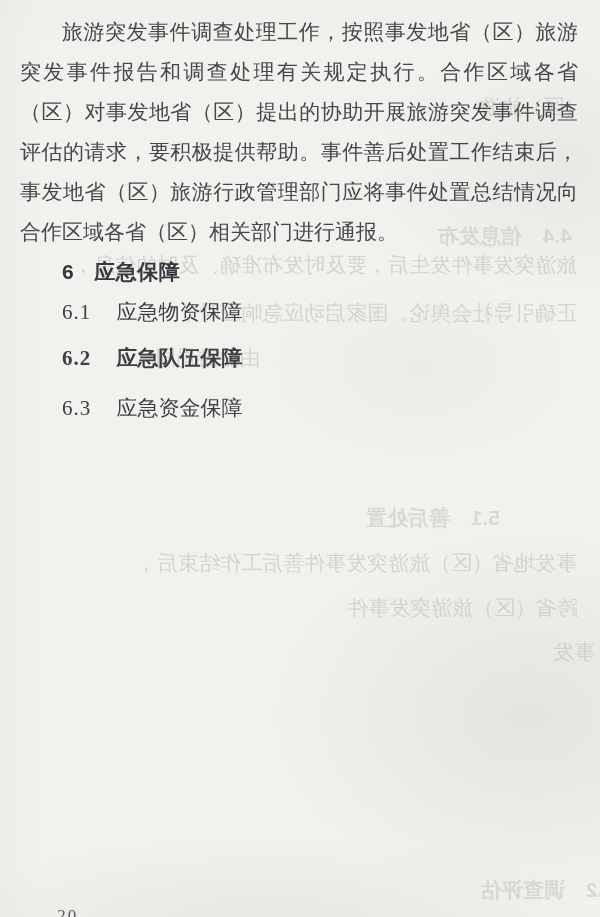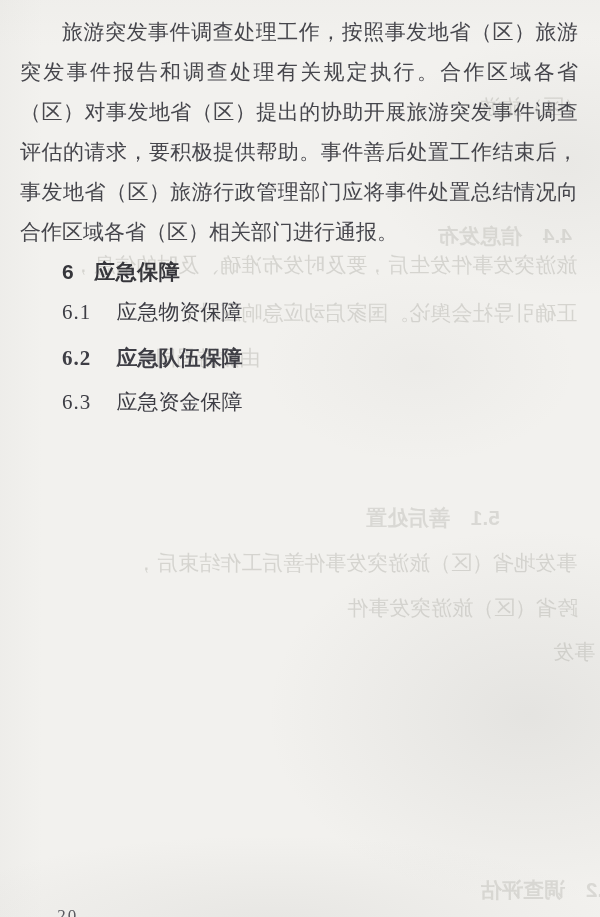--- a/index.html
+++ b/index.html
@@ -40,21 +40,21 @@
   .heading{padding-left:2em;text-align:left;}
   .heading .num{display:inline-block;}
   .heading.main{
     font-family:"Liberation Sans","DejaVu Sans",sans-serif;
     font-weight:700;color:var(--heading-ink,#36363b);
     letter-spacing:.5px;
   }
   .heading.main .num{margin-right:.95em;}
   .heading.sub{color:#3e3e45;}
   .heading.sub .num{margin-right:1.2em;letter-spacing:1px;}
-  .heading.h63{margin-top:4px;}
+  .heading.h63{margin-top:10px;}
   .heading.h62{margin-top:6px;font-weight:bold;}
   .pageno{
     position:absolute;left:32px;top:906px;
     color:#5a5a60;font-size:17px;letter-spacing:2px;
     font-family:"Liberation Serif",serif;
   }
 </style>
 </head>
 <body>
 

